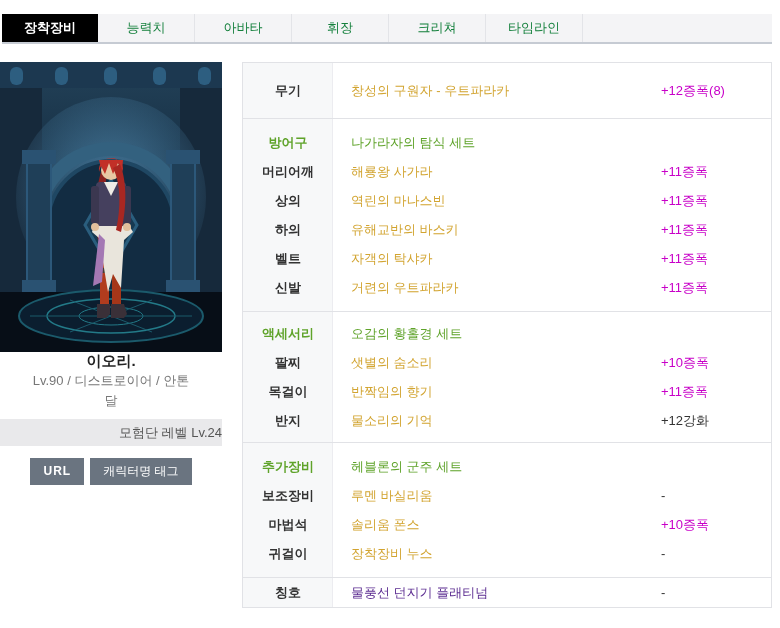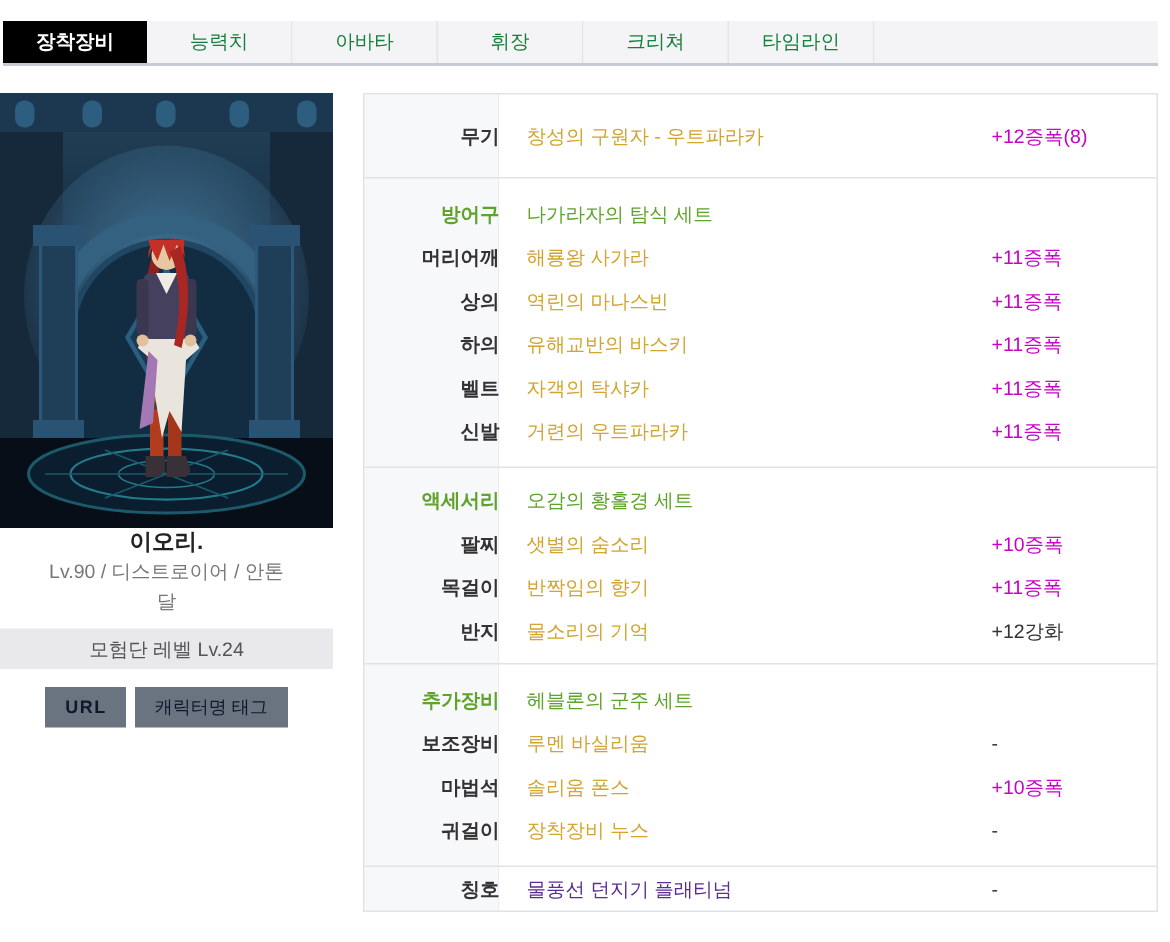--- a/index.html
+++ b/index.html
@@ -11,37 +11,37 @@
   .tab{width:96px;height:28px;line-height:28px;text-align:center;font-size:13px;cursor:pointer;}
   .tab.inactive{background:#f4f4f6;color:#15803d;border-right:1px solid #e3e4e8;}
   .tab.active{background:#000000;color:#ffffff;font-weight:bold;}
   .tab-filler{flex:1;background:#f4f4f6;}
 
   
   .left-panel{position:absolute;top:62px;left:0;width:222px;}
   .portrait{width:222px;height:290px;line-height:0;}
   .char-name{text-align:center;font-size:15px;font-weight:bold;color:#222;}
   .char-info{text-align:center;font-size:13px;color:#777;line-height:20px;}
-  .guild-bar{margin-top:8px;height:27px;line-height:27px;background:#e9e9eb;text-align:center;font-size:13px;color:#555;}
+  .guild-bar{margin-top:8px;height:27px;line-height:27px;background:#e9e9eb;text-align:right;font-size:13px;color:#555;}
   .btn-row{margin-top:12px;display:flex;justify-content:center;gap:6px;}
-  .btn{height:27px;border:0;background:#6a7480;color:#0f172a;font-size:12px;padding:0 13px;font-family:inherit;cursor:pointer;line-height:27px;}
+  .btn{height:27px;border:0;background:#6a7480;color:#ffffff;font-size:12px;padding:0 13px;font-family:inherit;cursor:pointer;line-height:27px;}
   .btn.url{font-weight:bold;letter-spacing:1px;}
 
   
   .eq-table{position:absolute;top:62px;left:242px;width:530px;box-sizing:border-box;border:1px solid #e1e2e6;
             background:linear-gradient(to right,#f7f8f9 89px,#ececf0 89px,#ececf0 90px,#ffffff 90px);}
   .section{border-top:1px solid #e1e2e6;}
   .section:first-child{border-top:0;}
   .sec-weapon{padding:13px 0;}
   .sec-armor{padding:9px 0;}
   .sec-acc{padding:7px 0;}
   .sec-extra{padding:9px 0;}
   .sec-title{padding:0 0;}
   .row{display:flex;height:29px;line-height:29px;font-size:13px;}
-  .row-label{width:90px;text-align:right;font-weight:bold;color:#333;}
+  .row-label{width:90px;text-align:center;font-weight:bold;color:#333;}
   .row-label.green{color:#5fa32a;}
   .row-item{flex:1;padding-left:18px;color:#d2a430;cursor:pointer;}
   .row-item.set{color:#5fa32a;}
   .row-item.title{color:#5c2d91;}
   .row-enh{width:110px;color:#c800c8;}
   .row-enh.plain{color:#333;}
 </style>
 </head>
 <body>
 

